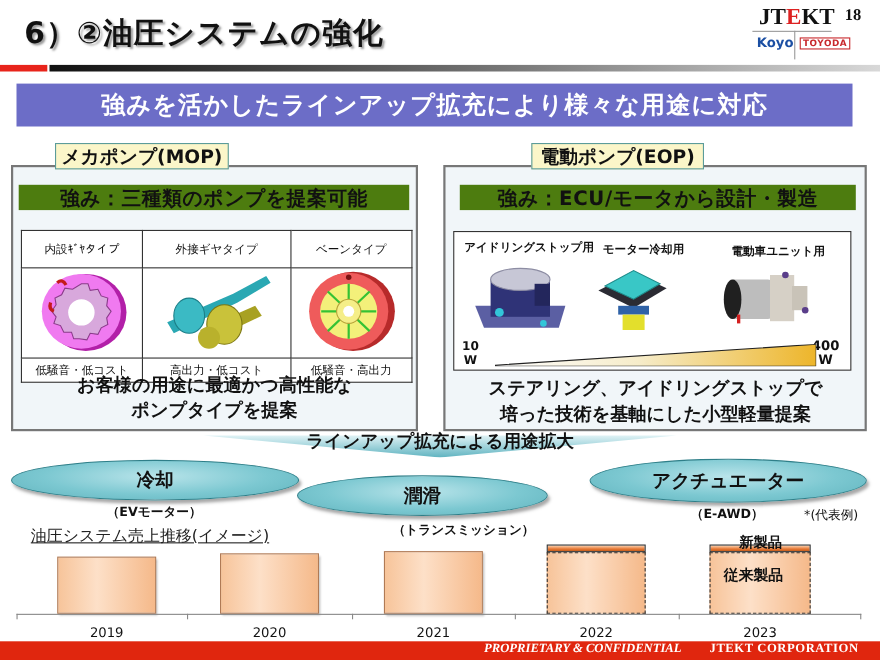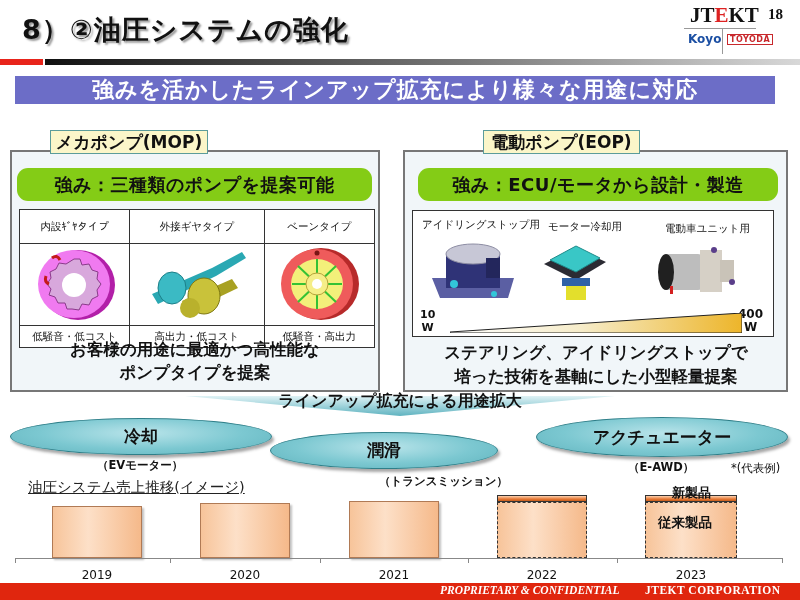--- a/index.html
+++ b/index.html
@@ -15,51 +15,51 @@
   #hdr-grad { left: 45px; top: 59px; width: 755px; height: 6px; background: linear-gradient(90deg, #111 0%, #777 55%, #d8d8d8 100%); }
   #page-no { left: 768px; top: 6px; font-family: "Liberation Serif", serif; font-weight: bold; font-size: 15px; }
   #logo-jtekt { left: 690px; top: 3px; font-family: "Liberation Serif", serif; font-weight: bold; font-size: 21px; letter-spacing: 0px; }
   #logo-jtekt .red { color: #d22; }
   #logo-divider-h { left: 684px; top: 28px; width: 72px; height: 1px; background: #999; }
   #logo-divider-v { left: 722px; top: 28px; width: 1px; height: 26px; background: #999; }
   #logo-koyo { left: 688px; top: 32px; font-size: 12px; font-weight: bold; color: #1b4fa3; }
   #logo-toyoda { left: 727px; top: 34px; font-size: 8px; font-weight: bold; color: #c8282c; border: 1px solid #c8282c; padding: 0 2px; letter-spacing: .5px; }
 
   
-  #banner { left: 15px; top: 76px; width: 760px; height: 28px; background: #6c6dc7; color: #fff;
+  #banner { left: 15px; top: 76px; width: 760px; height: 39px; background: #6c6dc7; color: #fff;
             font-size: 22px; font-weight: bold; display: flex; align-items: center; justify-content: center; letter-spacing: 1px; }
 
   
   .panel { border: 2px solid #777; background: #f1f6f9; }
   #panel-mop { left: 10px; top: 150px; width: 370px; height: 242px; }
   #panel-eop { left: 403px; top: 150px; width: 385px; height: 242px; }
 
   .panel-tab { background: #fbf6c9; border: 1.5px solid #5b9c9a; font-size: 17px; font-weight: bold;
                display: flex; align-items: center; justify-content: center; height: 24px; }
   #tab-mop { left: 50px; top: 130px; width: 158px; }
   #tab-eop { left: 483px; top: 130px; width: 157px; }
 
-  .strength { background: #84cc16; font-size: 18px; font-weight: bold; display: flex; align-items: center; justify-content: center; height: 33px; letter-spacing: .5px; border-radius: 11px; }
+  .strength { background: #4d7c0f; font-size: 18px; font-weight: bold; display: flex; align-items: center; justify-content: center; height: 23px; letter-spacing: .5px; }
   #str-mop { left: 17px; top: 168px; width: 355px; }
   #str-eop { left: 418px; top: 168px; width: 360px; }
 
   
   #mop-table { left: 19px; top: 209px; width: 356px; height: 127px; border: 1.5px solid #333; background: #fff; border-collapse: collapse; }
   #mop-table td { border: 1.2px solid #333; text-align: center; font-size: 10.5px; }
   #mop-table tr.h td { height: 34px; font-weight: normal; }
   #mop-table tr.img td { height: 82px; }
   #mop-table tr.f td { height: 22px; }
 
   .mop-sum { left: 12px; width: 366px; text-align: center; font-size: 16.5px; font-weight: bold; }
   #mop-sum1 { top: 339px; }
   #mop-sum2 { top: 362px; }
 
   
   #eop-box { left: 412px; top: 210px; width: 362px; height: 127px; border: 1.5px solid #333; background: #fff; }
-  .eop-lbl { font-size: 10.5px; font-weight: normal; white-space: nowrap; }
+  .eop-lbl { font-size: 10.5px; font-weight: bold; white-space: nowrap; }
   #eop-l1 { left: 422px; top: 218px; }
   #eop-l2 { left: 548px; top: 220px; }
   #eop-l3 { left: 665px; top: 222px; }
   #w-min { left: 420px; top: 308px; font-size: 11px; font-weight: bold; line-height: 13px; text-align: center; }
   #w-max { left: 738px; top: 308px; font-size: 12px; font-weight: bold; line-height: 13px; text-align: center; }
   #w-wedge { left: 450px; top: 313px; width: 292px; height: 20px; }
 
   .eop-sum { left: 405px; width: 382px; text-align: center; font-size: 16.5px; font-weight: bold; }
   #eop-sum1 { top: 342px; }
   #eop-sum2 { top: 366px; }
@@ -70,21 +70,21 @@
 
   .ellipse { border-radius: 50%; background: radial-gradient(ellipse at 50% 40%, #b9e4ea 0%, #7cc8d1 55%, #5fb3bd 100%);
              border: 1px solid #2f7f89; box-shadow: 2px 3px 3px rgba(0,0,0,.35);
              display: flex; align-items: center; justify-content: center; font-size: 17px; font-weight: bold; }
   #ell-cool { left: 10px; top: 418px; width: 262px; height: 37px; }
   #ell-lube { left: 270px; top: 432px; width: 228px; height: 37px; }
   #ell-act  { left: 536px; top: 417px; width: 252px; height: 40px; }
 
   .sub { font-size: 11.5px; font-weight: bold; white-space: nowrap; }
   #sub-cool { left: 97px; top: 458px; }
-  #sub-lube { left: 357px; top: 474px; margin-left: 22px; }
+  #sub-lube { left: 357px; top: 474px; }
   #sub-act  { left: 628px; top: 460px; }
   #rep-note { left: 731px; top: 461px; font-size: 11.5px; font-weight: normal; }
 
   #sales-title { left: 28px; top: 478px; font-size: 14.5px; text-decoration: underline; white-space: nowrap; color: #222; }
 
   
   #chart-axis { left: 15px; top: 558px; width: 768px; height: 1px; background: #888; }
   .tick { width: 1px; height: 5px; background: #888; top: 558px; }
   .bar { background: linear-gradient(90deg, #f7c49a 0%, #fde0c8 40%, #f5b98a 100%); border: 1px solid #b07a55; box-shadow: 2px 2px 2px rgba(0,0,0,.25); }
   .bar.dashed { border: 1.5px dashed #333; box-shadow: none; }
@@ -94,21 +94,21 @@
   #lbl-new { left: 672px; top: 484px; font-size: 13px; font-weight: bold; }
 
   
   #footer { left: 0; top: 583px; width: 800px; height: 17px; background: #e0260e; }
   #footer-conf { left: 440px; top: 584px; font-family: "Liberation Serif", serif; font-style: italic; font-weight: bold; font-size: 11.5px; color: #fff; white-space: nowrap; }
   #footer-corp { left: 645px; top: 584px; font-family: "Liberation Serif", serif; font-weight: bold; font-size: 11.5px; color: #fff; white-space: nowrap; letter-spacing: .5px; }
 </style>
 </head>
 <body>
 
-<div class="abs" id="title">8）②油圧システムの強化</div>
+<div class="abs" id="title">6）②油圧システムの強化</div>
 <div class="abs" id="hdr-red"></div>
 <div class="abs" id="hdr-grad"></div>
 <div class="abs" id="logo-jtekt"><span>JT</span><span class="red">E</span><span>KT</span></div>
 <div class="abs" id="logo-divider-h"></div>
 <div class="abs" id="logo-divider-v"></div>
 <div class="abs" id="logo-koyo">Koyo</div>
 <div class="abs" id="logo-toyoda">TOYODA</div>
 <div class="abs" id="page-no">18</div>
 
 <div class="abs" id="banner">強みを活かしたラインアップ拡充により様々な用途に対応</div>

